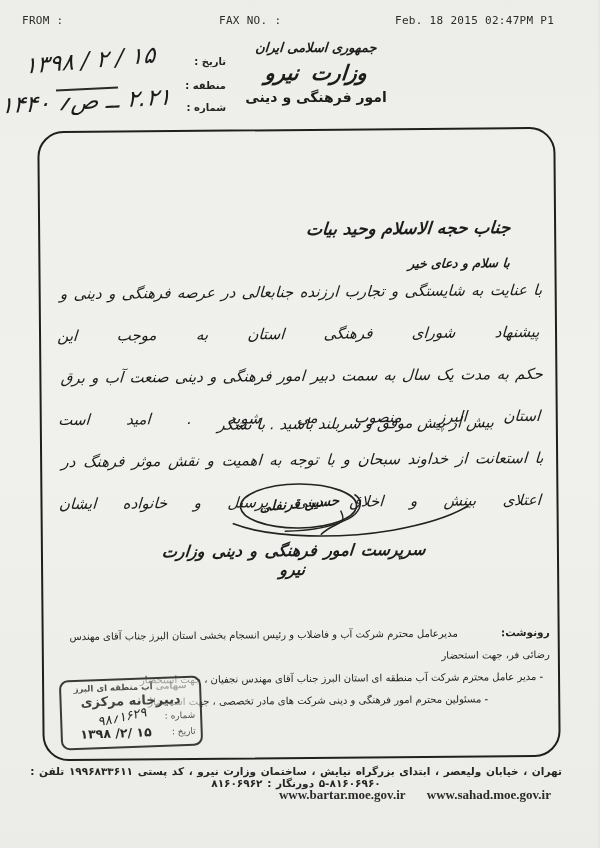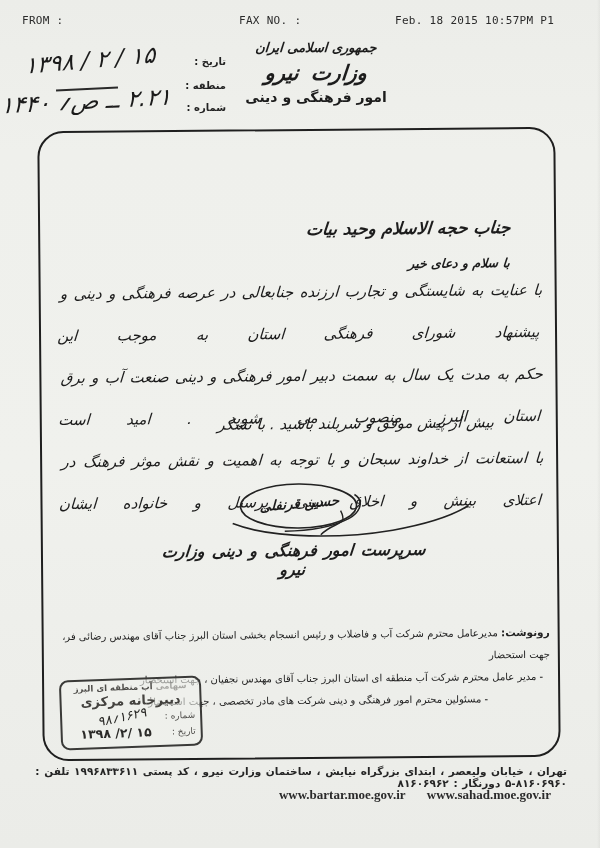--- a/index.html
+++ b/index.html
@@ -10,21 +10,21 @@
   }
   
   .edge-shade{position:absolute;top:0;right:0;width:16px;height:100%;
     background:linear-gradient(to right,rgba(0,0,0,0) 0%,rgba(90,90,85,.18) 55%,rgba(80,80,75,.30) 100%);}
   .edge-line{position:absolute;top:0;right:9px;width:2px;height:100%;background:rgba(100,100,95,.18);}
 
   
   .fax-row{position:absolute;top:14px;left:0;width:100%;height:16px;
     font-family:"DejaVu Sans Mono",monospace;font-size:11px;color:#2b2b2b;letter-spacing:.3px;}
   .fax-from{position:absolute;left:22px;top:0;}
-  .fax-no{position:absolute;left:239px;top:0;}
+  .fax-no{position:absolute;left:219px;top:0;}
   .fax-time{position:absolute;left:395px;top:0;}
 
   
   .letterhead{position:absolute;left:210px;top:40px;width:212px;text-align:center;direction:rtl;}
   .lh1{font-size:13px;font-weight:600;font-style:italic;transform:skewX(-4deg);}
   .lh2{font-size:21px;font-weight:700;font-style:italic;margin-top:6px;transform:skewX(-5deg);word-spacing:5px;}
   .lh3{font-size:14px;font-weight:700;margin-top:4px;}
 
   
   .fld{position:absolute;font-size:10px;font-weight:700;direction:rtl;color:#222;}
@@ -51,49 +51,49 @@
   .sig-name{position:absolute;left:44px;top:16px;width:106px;text-align:center;font-size:13.5px;font-weight:700;
     font-style:italic;direction:rtl;transform:rotate(-4deg) skewX(-6deg);}
   .sig-title{position:absolute;left:110px;top:410px;width:280px;text-align:center;font-size:16px;font-weight:700;
     font-style:italic;direction:rtl;transform:skewX(-5deg);word-spacing:2px;}
 
   
   .cc{position:absolute;top:492px;right:8px;left:14px;direction:rtl;font-size:10px;color:#222;}
   .cc-line{line-height:22px;text-align:right;}
   .cc-line.ind1{padding-left:0;padding-right:0;margin-left:75px;text-align:center;}
   .cc-line.ind2{margin-left:28px;text-align:center;}
-  .cc-label{font-weight:700;font-size:10.5px;}
+  .cc-label{font-weight:700;font-size:10.5px;margin-left:40px;}
 
   
   .stamp{position:absolute;left:60px;top:678px;width:142px;height:70px;border:2px solid #3a3a38;border-radius:9px;
     transform:rotate(-2deg);direction:rtl;padding:2px 5px;box-sizing:border-box;background:rgba(240,241,237,.6);color:#33312e;}
   .stamp-l1{font-size:8.5px;font-weight:700;text-align:center;white-space:nowrap;opacity:.85;}
   .stamp-l1 .faded{opacity:.45;}
   .stamp-l2{font-size:13px;font-weight:700;text-align:center;margin-top:1px;opacity:.9;}
   .stamp-row{display:flex;flex-direction:row;align-items:center;margin-top:1px;}
   .stamp-lbl{font-size:9px;width:38px;flex:none;opacity:.85;}
   .stamp-num{font-size:13px;font-style:italic;transform:rotate(-10deg);margin-right:10px;color:#2b2a28;}
   .stamp-date{font-size:12.5px;font-weight:700;margin-right:6px;letter-spacing:1px;color:#2b2a28;}
 
   
-  .addr{position:absolute;left:7px;top:765px;width:560px;text-align:right;direction:rtl;
+  .addr{position:absolute;left:16px;top:765px;width:560px;text-align:center;direction:rtl;
     font-size:10.5px;font-weight:700;color:#252525;word-spacing:1px;}
   .webs{position:absolute;left:0;top:787px;width:560px;text-align:right;
     font-family:"Liberation Serif",serif;font-size:13px;font-weight:600;color:#2a2a2a;}
   .webs span{margin:0 9px;}
 </style>
 </head>
 <body>
 
 <div class="page">
 
   <div class="fax-row">
     <span class="fax-from">FROM :</span>
     <span class="fax-no">FAX NO. :</span>
-    <span class="fax-time">Feb. 18 2015 10:57PM  P1</span>
+    <span class="fax-time">Feb. 18 2015 02:47PM  P1</span>
   </div>
 
   <div class="letterhead">
     <div class="lh1">جمهوری اسلامی ایران</div>
     <div class="lh2">وزارت نیرو</div>
     <div class="lh3">امور فرهنگی و دینی</div>
   </div>
 
   <span class="fld" style="right:387px;top:56px;">تاریخ :</span>
   <span class="fld" style="right:387px;top:80px;">منطقه :</span>

